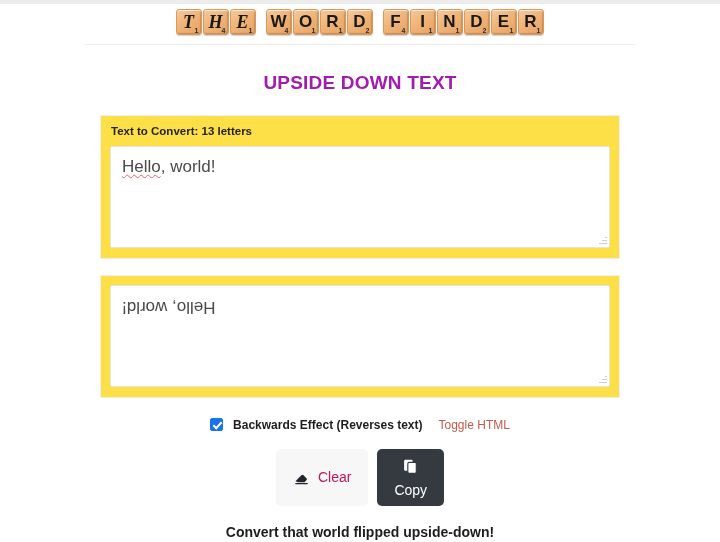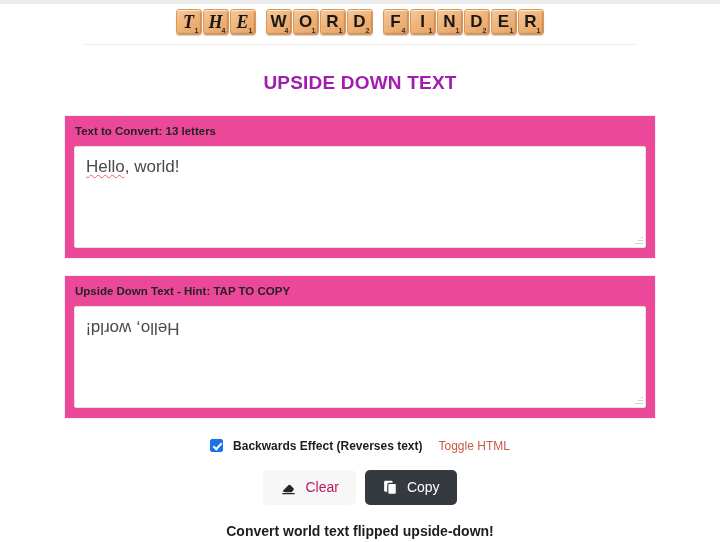--- a/index.html
+++ b/index.html
@@ -93,23 +93,23 @@
     text-align: center;
     font-size: 19px;
     font-weight: bold;
     letter-spacing: .2px;
     color: #a21caf;
   }
 
   
   .panel {
     margin: 0 auto;
-    width: 592px;
+    width: 520px;
     box-sizing: border-box;
-    background: #ec4899;
+    background: #fde047;
     border: 1px solid #eeeeee;
     padding: 9px 9px 10px 9px;
   }
   .panel.first { margin-top: 21px; }
   .panel.second { margin-top: 16px; }
   .panel-label {
     font-size: 11.5px;
     font-weight: bold;
     color: #232323;
     margin: 0 0 7px 1px;
@@ -229,20 +229,21 @@
     cursor: pointer;
     line-height: 1;
   }
   .btn-clear {
     background: #f7f7f7;
     color: #be185d;
   }
   .btn-copy {
     background: #343a40;
     color: #ffffff;
+    flex-direction: column;
   }
   .btn svg { display: block; }
 
   
   .footer-note {
     margin-top: 18px;
     text-align: center;
     font-size: 14px;
     font-weight: bold;
     color: #1d1d1d;
@@ -324,21 +325,20 @@
       </div>
       <span class="resize-grip">
           <i></i>
           <i></i>
           <i></i>
         </span>
     </div>
   </div>
 
   <div class="panel second">
-    <div class="panel-label">Upside Down Text - Hint: TAP TO COPY</div>
     <div class="ta-box">
       <div class="ta">
         <span class="flipped">Hello, world!</span>
       </div>
       <span class="resize-grip">
           <i></i>
           <i></i>
           <i></i>
         </span>
     </div>
@@ -364,15 +364,15 @@
       <span>
         <svg width="17" height="17" viewBox="0 0 24 24" aria-hidden="true">
           <rect x="3" y="2.5" width="12" height="15.5" rx="1.8" fill="#ffffff"></rect>
           <rect x="8.2" y="6.2" width="12" height="15.5" rx="1.8" fill="#ffffff" stroke="#343a40" stroke-width="1.6"></rect>
         </svg>
       </span>
       <span>Copy</span>
     </button>
   </div>
 
-  <div class="footer-note">Convert world text flipped upside-down!</div>
+  <div class="footer-note">Convert that world flipped upside-down!</div>
 
 </div>
 
 </body></html>

